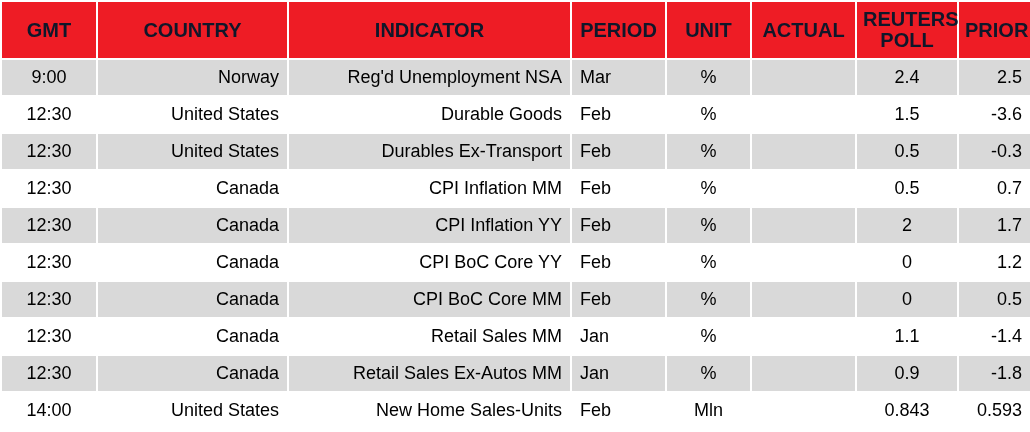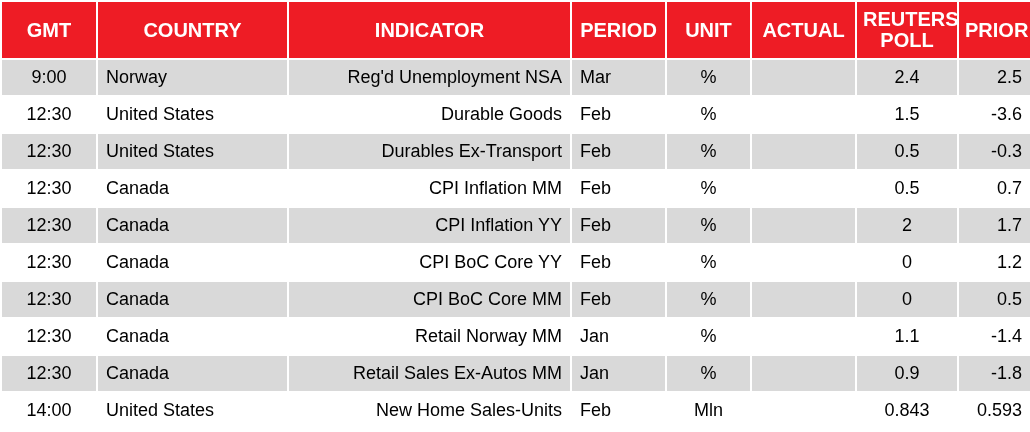--- a/index.html
+++ b/index.html
@@ -13,21 +13,21 @@
     font-family: "Liberation Sans", sans-serif;
     overflow: hidden;
   }
   #econ-table {
     width: 1030px;
     border-collapse: collapse;
     table-layout: fixed;
   }
   #econ-table th {
     background: #ee1c25;
-    color: #ffffff;
+    color: #0f172a;
     font-weight: bold;
     font-size: 20px;
     text-align: center;
     padding: 6px 6px;
     border: 2px solid #ffffff;
     line-height: 1.05;
     height: 58px;
     vertical-align: middle;
     box-sizing: border-box;
   }
@@ -40,21 +40,21 @@
     box-sizing: border-box;
     vertical-align: middle;
     white-space: nowrap;
     overflow: hidden;
   }
   tr.row-shaded td { background: #d9d9d9; }
   tr.row-plain td { background: #ffffff; }
 
   
   .col-gmt      { text-align: center; }
-  .col-country  { text-align: left; }
+  .col-country  { text-align: right; }
   .col-indicator{ text-align: right; }
   .col-period   { text-align: left; }
   .col-unit     { text-align: center; }
   .col-actual   { text-align: right; }
   .col-poll     { text-align: center; }
   .col-prior    { text-align: right; }
 
   
   col.w-gmt       { width: 96px; }
   col.w-country   { width: 191px; }
@@ -158,21 +158,21 @@
         <td class="col-indicator">CPI BoC Core MM</td>
         <td class="col-period">Feb</td>
         <td class="col-unit">%</td>
         <td class="col-actual"></td>
         <td class="col-poll">0</td>
         <td class="col-prior">0.5</td>
       </tr>
       <tr class="row-plain">
         <td class="col-gmt">12:30</td>
         <td class="col-country">Canada</td>
-        <td class="col-indicator">Retail Norway MM</td>
+        <td class="col-indicator">Retail Sales MM</td>
         <td class="col-period">Jan</td>
         <td class="col-unit">%</td>
         <td class="col-actual"></td>
         <td class="col-poll">1.1</td>
         <td class="col-prior">-1.4</td>
       </tr>
       <tr class="row-shaded">
         <td class="col-gmt">12:30</td>
         <td class="col-country">Canada</td>
         <td class="col-indicator">Retail Sales Ex-Autos MM</td>

